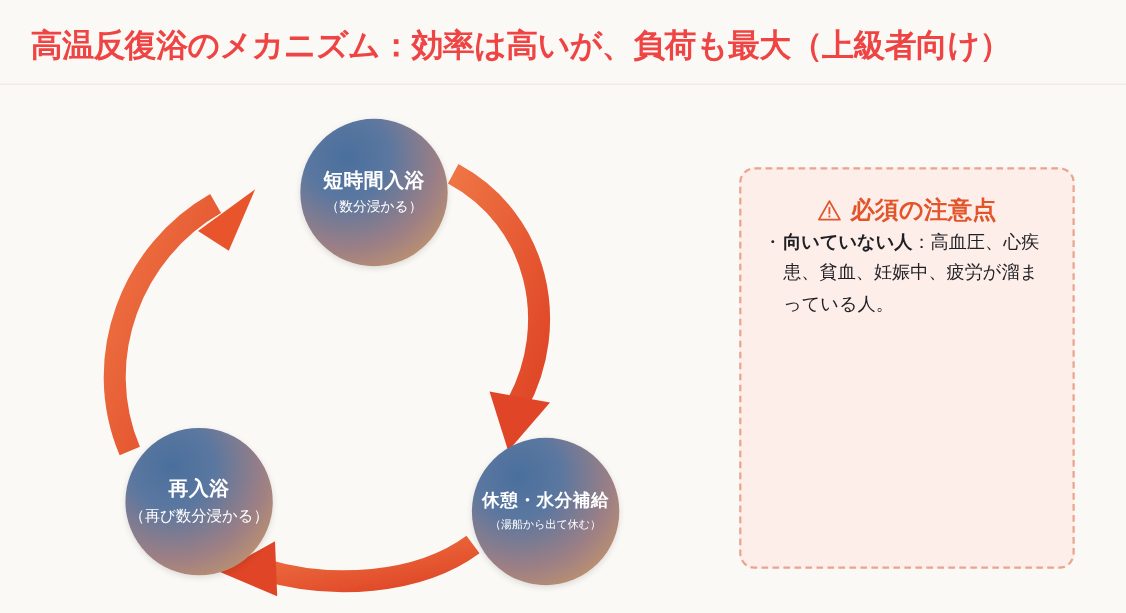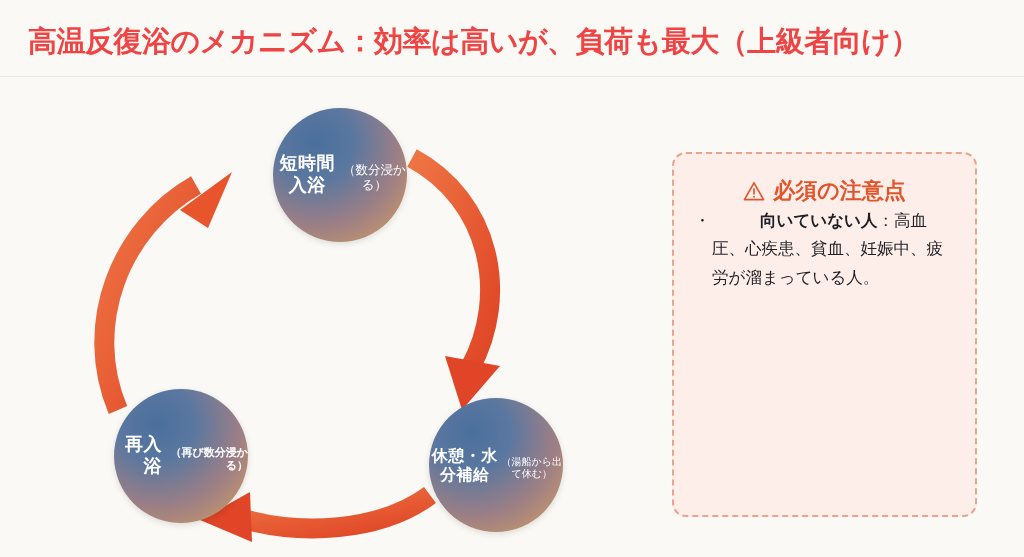--- a/index.html
+++ b/index.html
@@ -42,20 +42,21 @@
     position: absolute;
     left: 60px;
     top: 80px;
     width: 600px;
     height: 470px;
   }
   .node {
     position: absolute;
     border-radius: 50%;
     display: flex;
+    flex-direction: column;
     align-items: center;
     justify-content: center;
     color: #fff;
     text-align: center;
     box-shadow: 0 2px 6px rgba(0,0,0,0.12);
   }
   .node .n-title {
     font-size: 18px;
     font-weight: bold;
     letter-spacing: 0.5px;
@@ -77,21 +78,21 @@
     background: radial-gradient(circle at 32% 26%, #4a6f9c 0%, #5a77a0 28%, #9c7f85 62%, #d9a05e 100%);
   }
   #node-right .n-title { font-size: 16px; }
   #node-right .n-sub { font-size: 10px; }
   #node-left {
     width: 134px; height: 134px;
     left: 54px; top: 309px;
     background: radial-gradient(circle at 32% 26%, #4a6f9c 0%, #5a77a0 28%, #9c7f85 62%, #d9a05e 100%);
     text-align: right;
   }
-  #node-left .n-sub { font-size: 11px; font-weight: bold; }
+  #node-left .n-sub { font-size: 14px; }
 
   .arrows {
     position: absolute;
     left: 0; top: 0;
     width: 600px; height: 470px;
     pointer-events: none;
   }
 
   .merit {
     position: absolute;
@@ -147,21 +148,20 @@
   }
   .bullets li:before {
     content: "・";
     position: absolute;
     left: -2px;
     top: 0;
     color: #1f1f24;
   }
   .bullets .lead {
     font-weight: bold;
-    margin-left: 48px;
   }
 </style>
 </head>
 <body>
 
 <div class="page">
 
   <div class="title">高温反復浴のメカニズム：効率は高いが、負荷も最大（上級者向け）</div>
   <div class="topline"></div>
 

